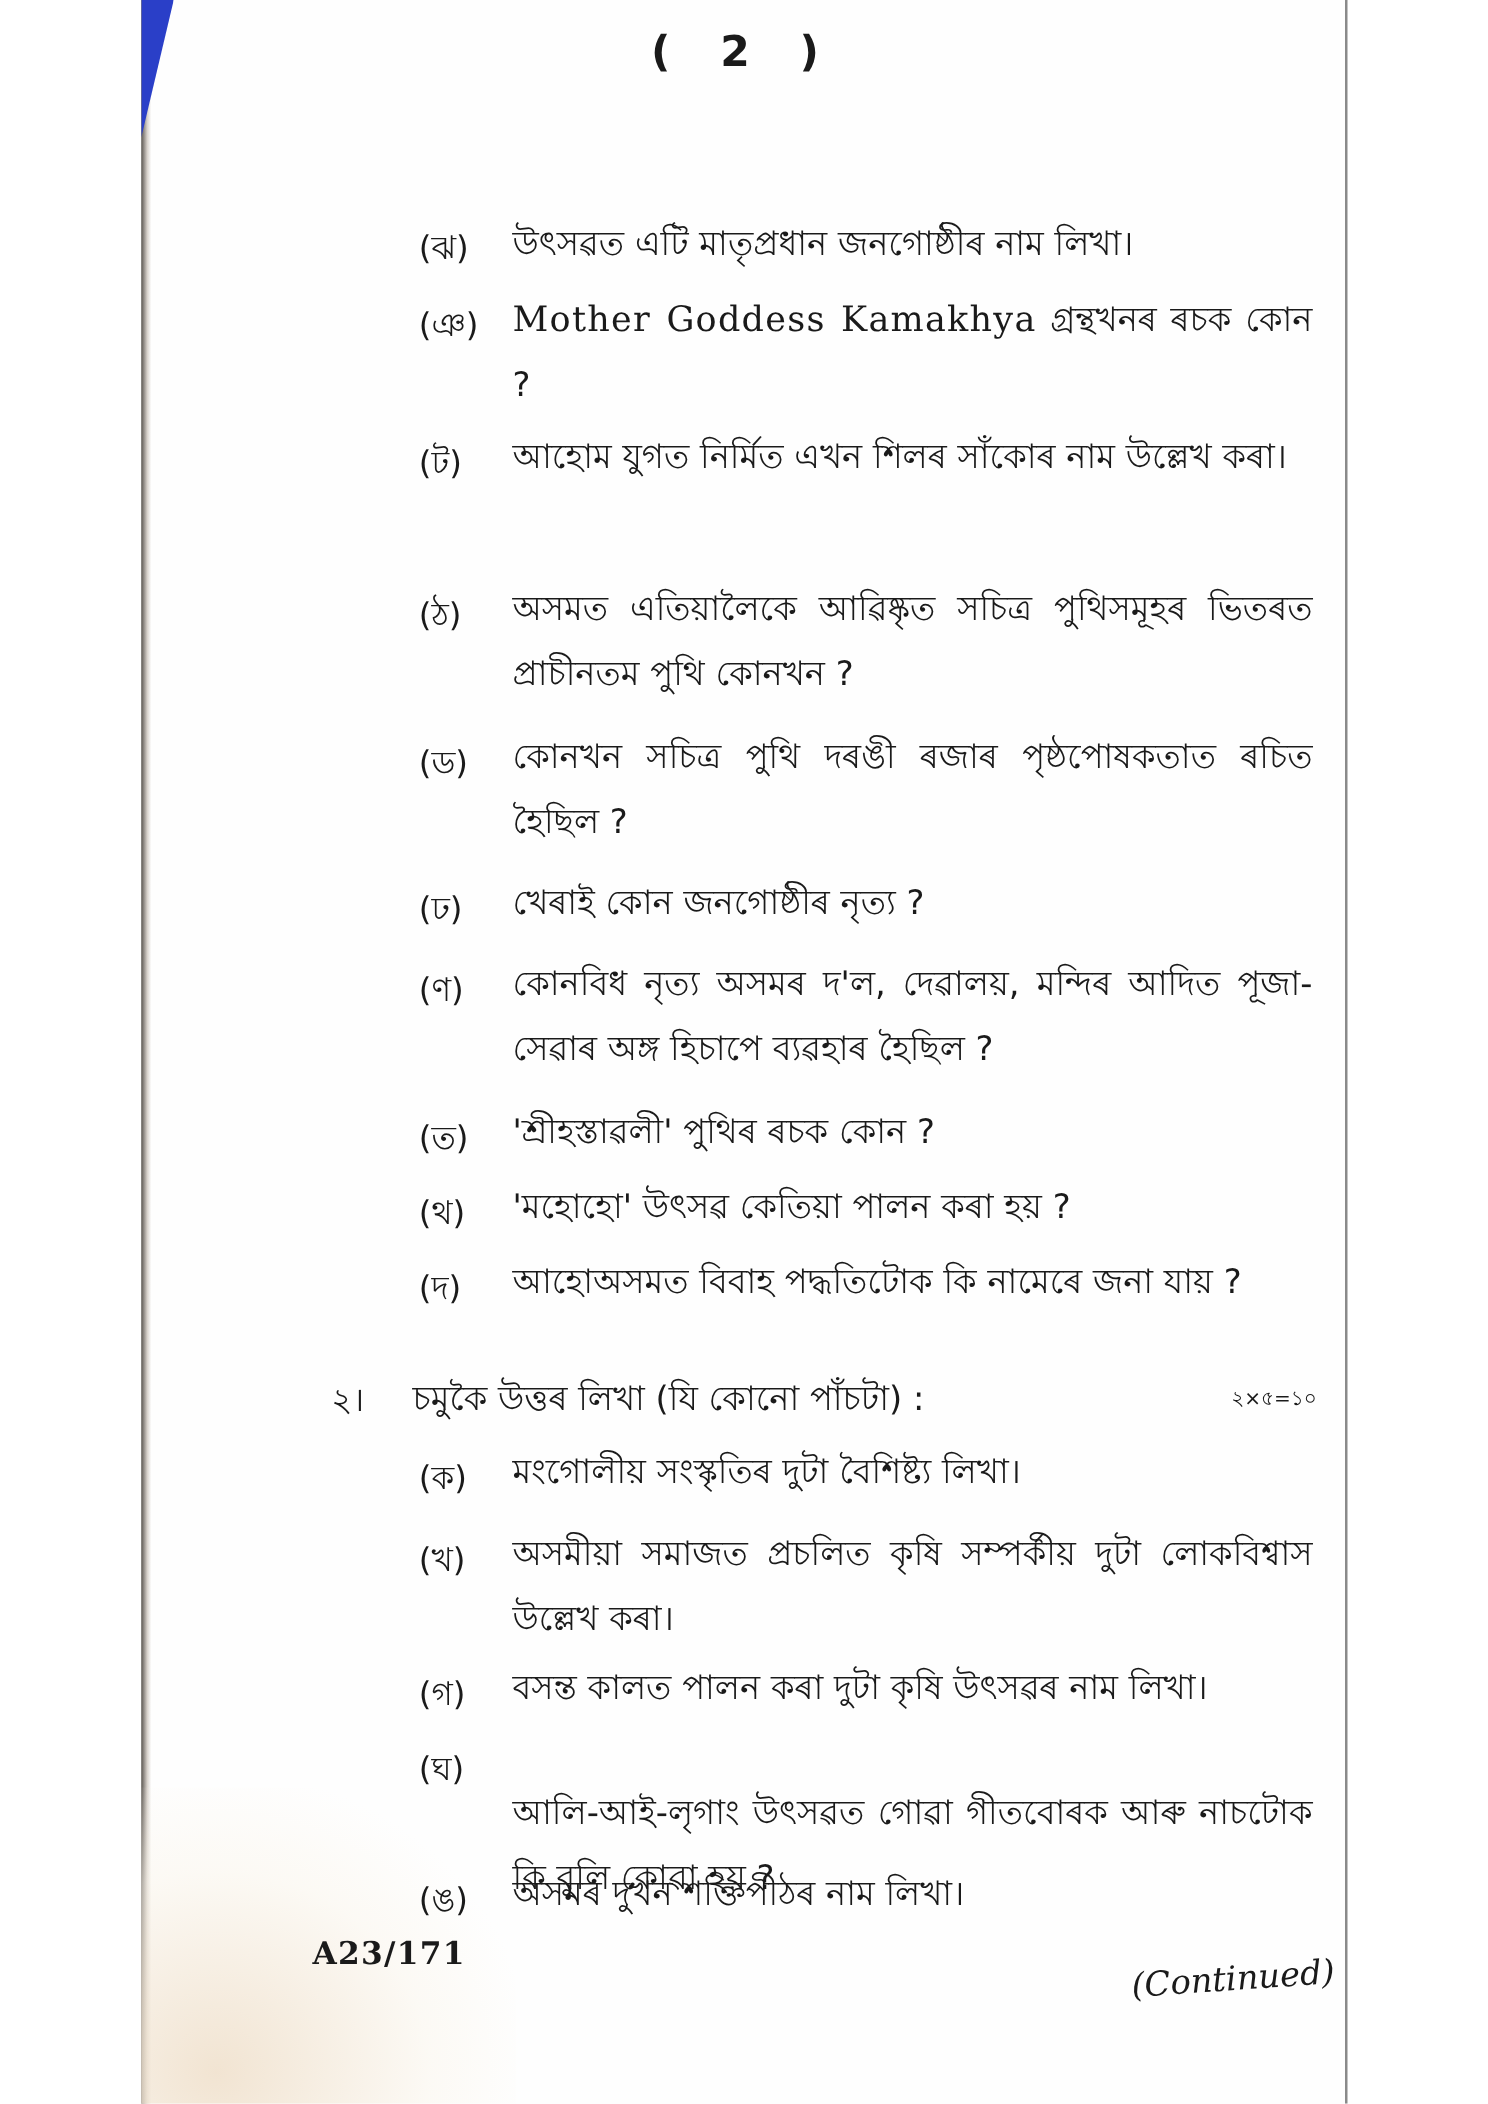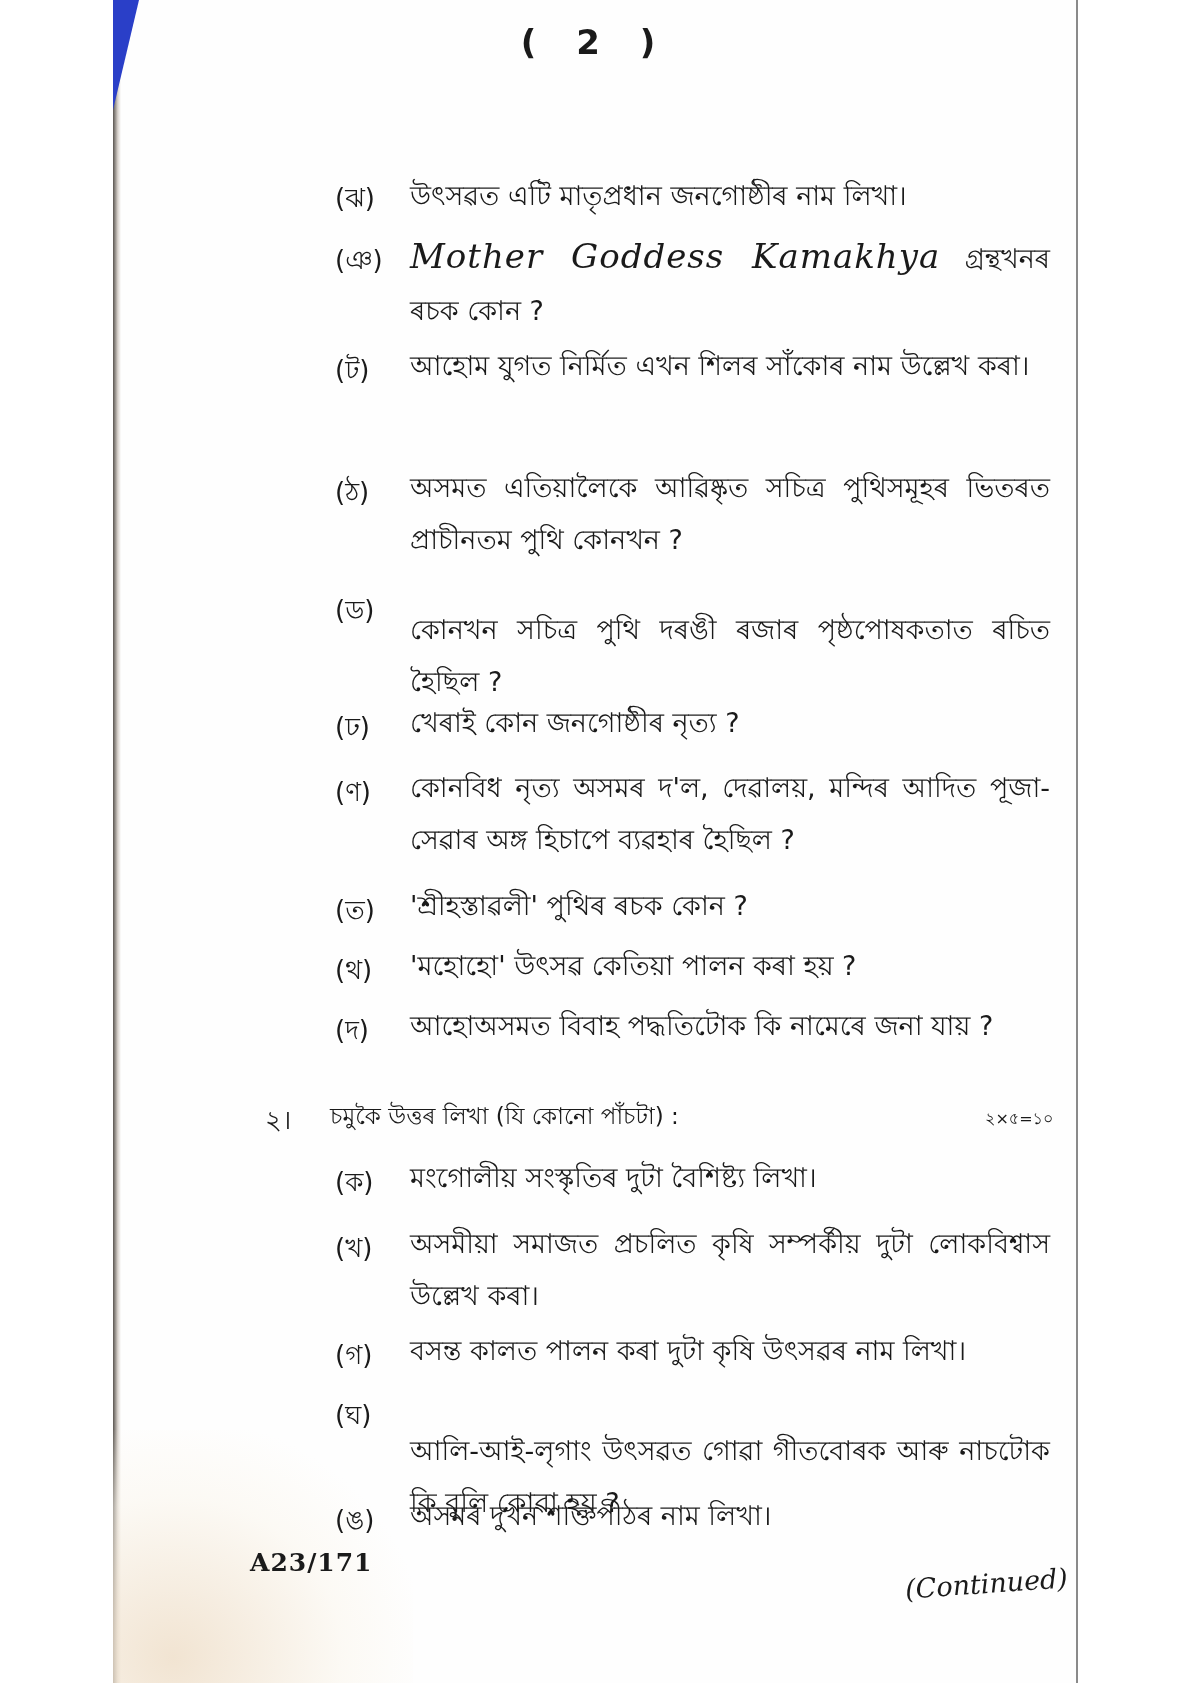--- a/index.html
+++ b/index.html
@@ -22,23 +22,23 @@
   .warm-corner {
     position: absolute; left: 113px; top: 1430px; width: 300px; height: 253px;
     background: radial-gradient(ellipse at 20% 90%, rgba(240,225,205,0.9), rgba(250,245,235,0.5) 50%, rgba(255,255,255,0) 75%);
   }
   .header {
     position: absolute; left: 0; width: 1190px; top: 22px; text-align: center;
     font-family: "DejaVu Sans", sans-serif; font-weight: bold; font-size: 34px; letter-spacing: 14px;
   }
   .label { position: absolute; left: 335px; font-size: 26px; }
   .text { position: absolute; left: 410px; width: 640px; font-size: 27px; line-height: 52px; text-align: justify; }
-  .en { font-family: "DejaVu Serif", serif; font-style: italic; font-size: 34px; letter-spacing: 1px; }
+  .en { font-family: "DejaVu Serif", serif; font-size: 28px; letter-spacing: 1px; }
   .qnum { position: absolute; left: 265px; font-size: 26px; }
-  .qtext { position: absolute; left: 330px; font-size: 23px; }
+  .qtext { position: absolute; left: 330px; font-size: 27px; }
   .marks { position: absolute; left: 985px; font-size: 16px; }
   .footer-code { position: absolute; left: 250px; top: 1548px; font-family: "DejaVu Serif", serif; font-weight: bold; font-size: 25px; letter-spacing: 1px; }
   .footer-cont { position: absolute; left: 905px; top: 1568px; font-family: "DejaVu Serif", serif; font-style: italic; font-size: 27px; transform: rotate(-4deg); }
 </style>
 </head>
 <body>
 
 <div class="page"></div>
 <div class="shadow-left"></div>
 <div class="blue-corner"></div>
@@ -55,21 +55,21 @@
   <span>গ্ৰন্থখনৰ ৰচক কোন ?</span>
 </div>
 
 <span class="label" style="top:350px">(ট)</span>
 <span class="text" style="top:340px">আহোম যুগত নিৰ্মিত এখন শিলৰ সাঁকোৰ নাম উল্লেখ কৰা।</span>
 
 <span class="label" style="top:472px">(ঠ)</span>
 <span class="text" style="top:462px">অসমত এতিয়ালৈকে আৱিষ্কৃত সচিত্ৰ পুথিসমূহৰ ভিতৰত প্ৰাচীনতম পুথি কোনখন ?</span>
 
 <span class="label" style="top:590px">(ড)</span>
-<span class="text" style="top:604px">কোনখন সচিত্ৰ পুথি দৰঙী ৰজাৰ পৃষ্ঠপোষকতাত ৰচিত হৈছিল ?</span>
+<span class="text" style="top:580px">কোনখন সচিত্ৰ পুথি দৰঙী ৰজাৰ পৃষ্ঠপোষকতাত ৰচিত হৈছিল ?</span>
 
 <span class="label" style="top:707px">(ঢ)</span>
 <span class="text" style="top:697px">খেৰাই কোন জনগোষ্ঠীৰ নৃত্য ?</span>
 
 <span class="label" style="top:772px">(ণ)</span>
 <span class="text" style="top:762px">কোনবিধ নৃত্য অসমৰ দ'ল, দেৱালয়, মন্দিৰ আদিত পূজা-সেৱাৰ অঙ্গ হিচাপে ব্যৱহাৰ হৈছিল ?</span>
 
 <span class="label" style="top:890px">(ত)</span>
 <span class="text" style="top:880px">'শ্ৰীহস্তাৱলী' পুথিৰ ৰচক কোন ?</span>
 

